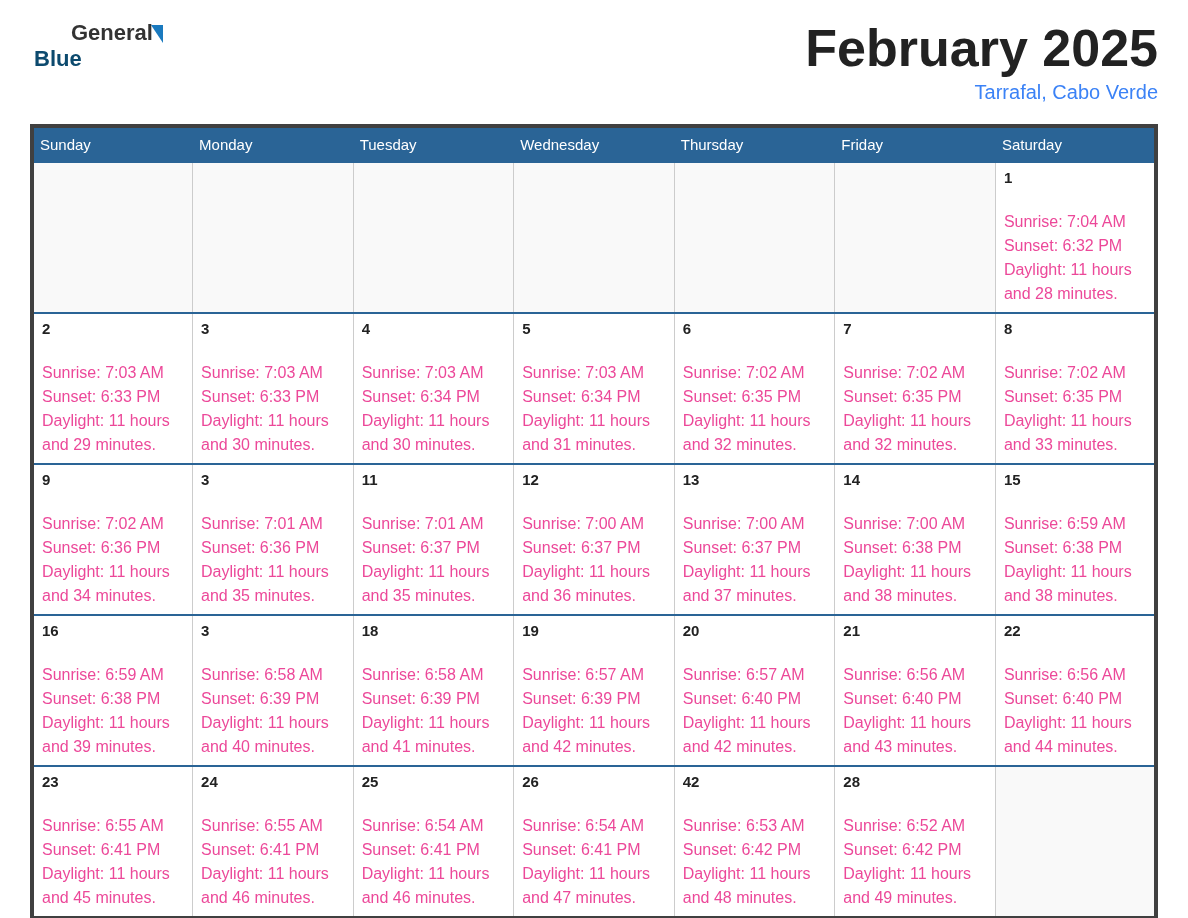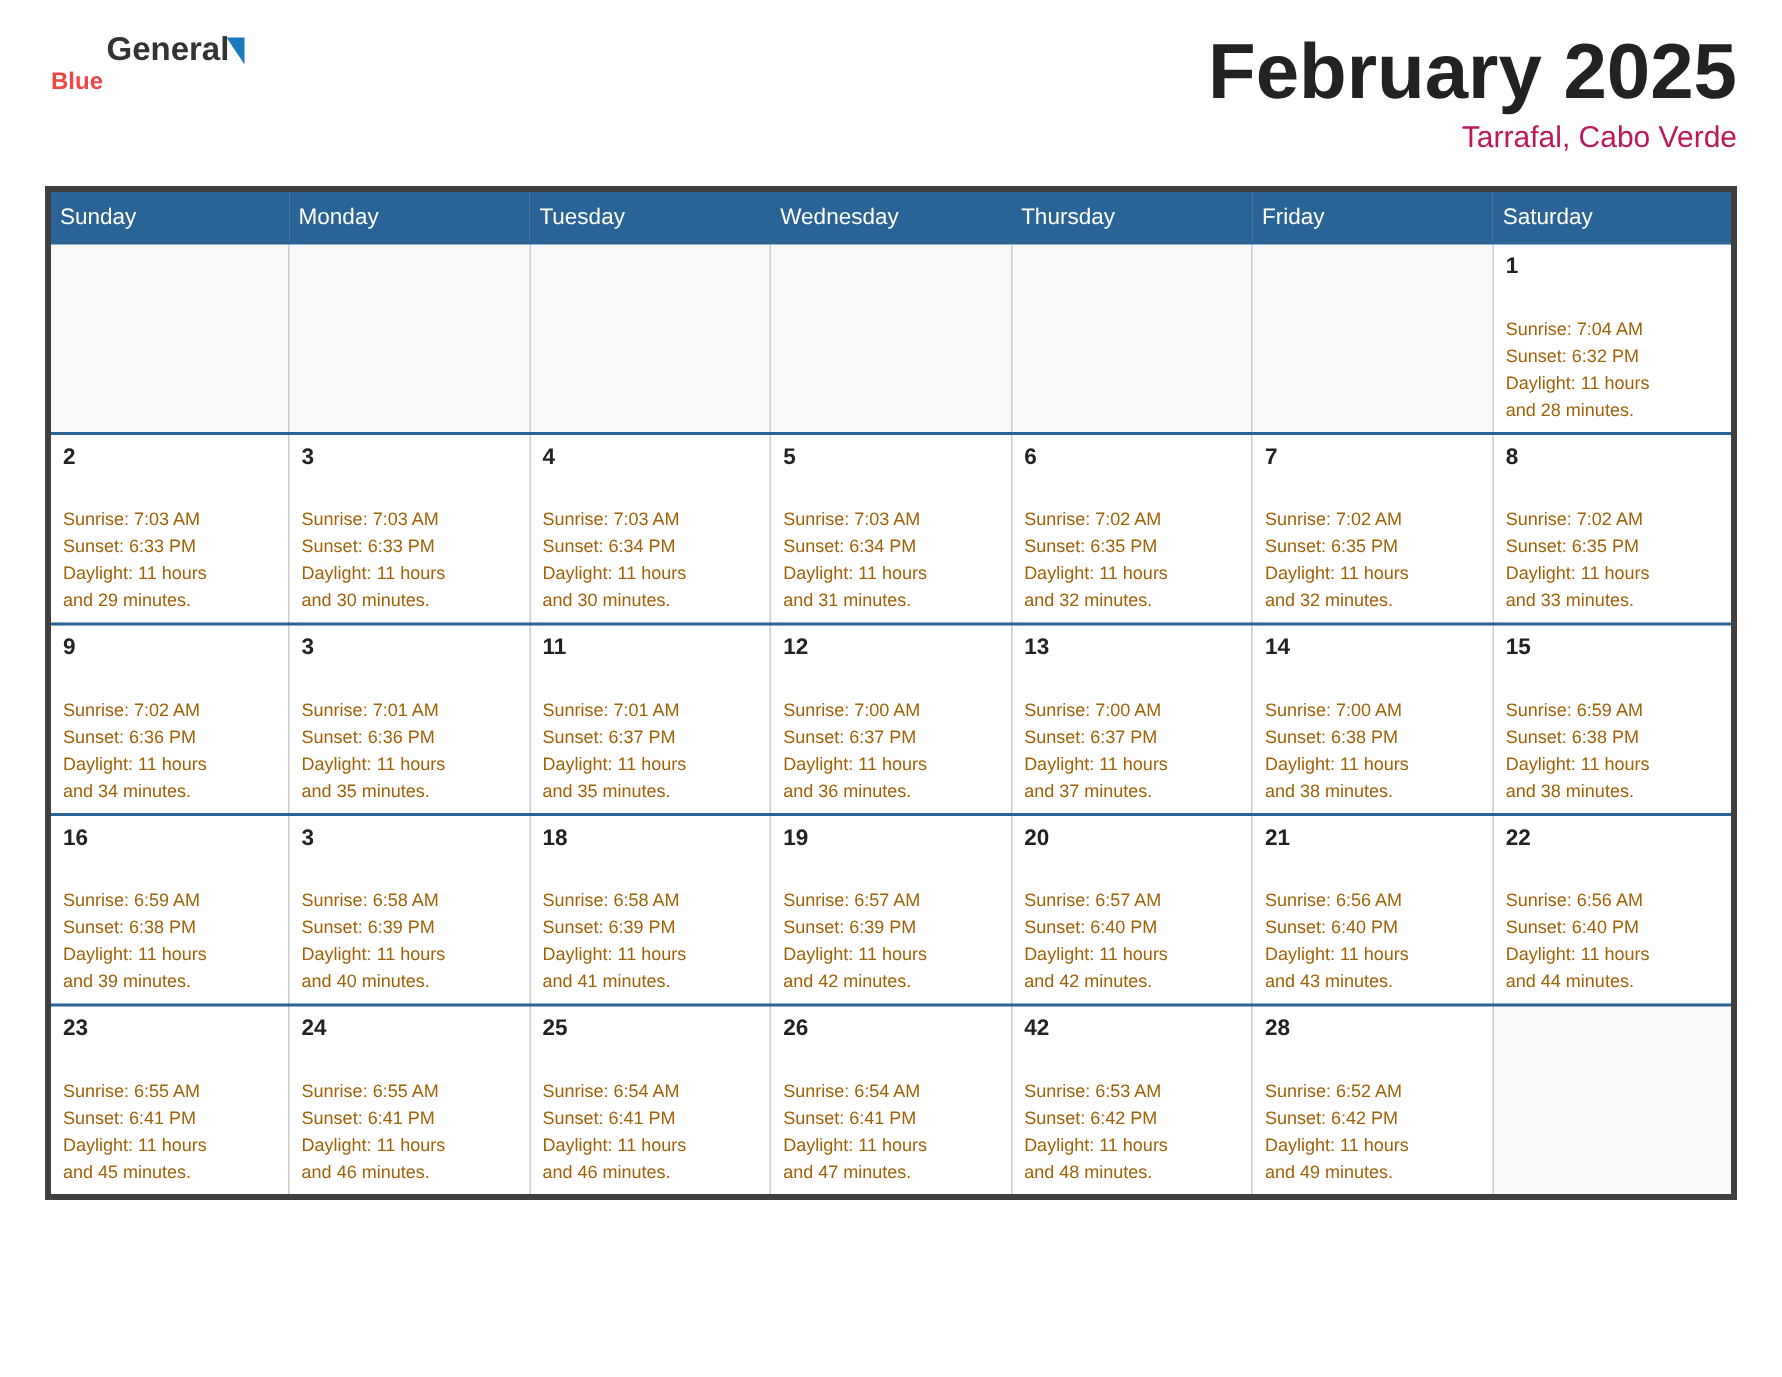--- a/index.html
+++ b/index.html
@@ -16,23 +16,23 @@
       align-items: flex-start;
       margin-bottom: 20px;
     }
     .logo-text-general {
       font-size: 22px;
       font-weight: bold;
       color: #333;
       margin-left: 41px;
     }
     .logo-text-blue {
-      font-size: 16px;
+      font-size: 22px;
       font-weight: bold;
-      color: #ef4444;
+      color: #0c4a6e;
     }
     .logo-arrow {
       width: 0;
       height: 0;
       border-left: 12px solid transparent;
       border-right: 0px solid transparent;
       border-top: 18px solid #1a7abf;
       margin-left: -2px;
       margin-top: 2px;
     }
@@ -40,21 +40,21 @@
       text-align: right;
     }
     .month-title {
       font-size: 52px;
       font-weight: bold;
       color: #222;
       line-height: 1.1;
     }
     .location-title {
       font-size: 20px;
-      color: #be185d;
+      color: #3b82f6;
       margin-top: 4px;
     }
     .calendar {
       width: 100%;
       border-collapse: collapse;
       border: 4px solid #404040;
     }
     .calendar th {
       background-color: #2a6496;
       color: #fff;
@@ -77,22 +77,22 @@
       border-bottom: 2px solid #2a6496;
     }
     .day-number {
       font-size: 15px;
       font-weight: bold;
       color: #222;
       display: block;
       margin-bottom: 3px;
     }
     .day-info {
-      font-size: 12px;
-      color: #a16207;
+      font-size: 16px;
+      color: #ec4899;
       line-height: 1.5;
       margin-top: 24px;
     }
     .empty-cell {
       background: #f9f9f9;
     }
     .logo-wrapper {
       display: flex;
       flex-direction: column;
       align-items: flex-start;

